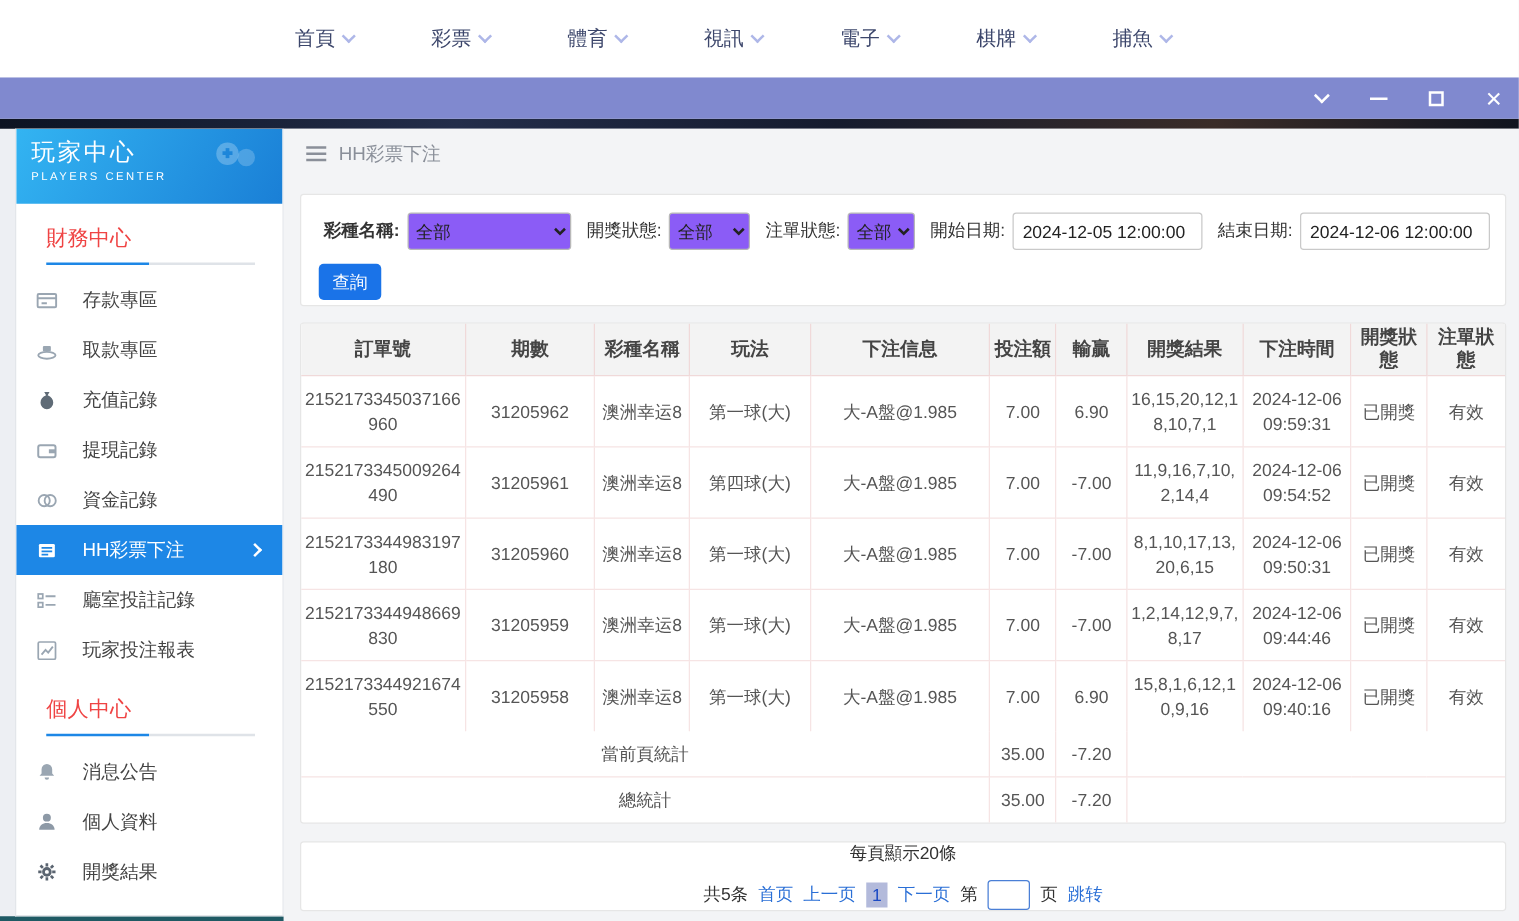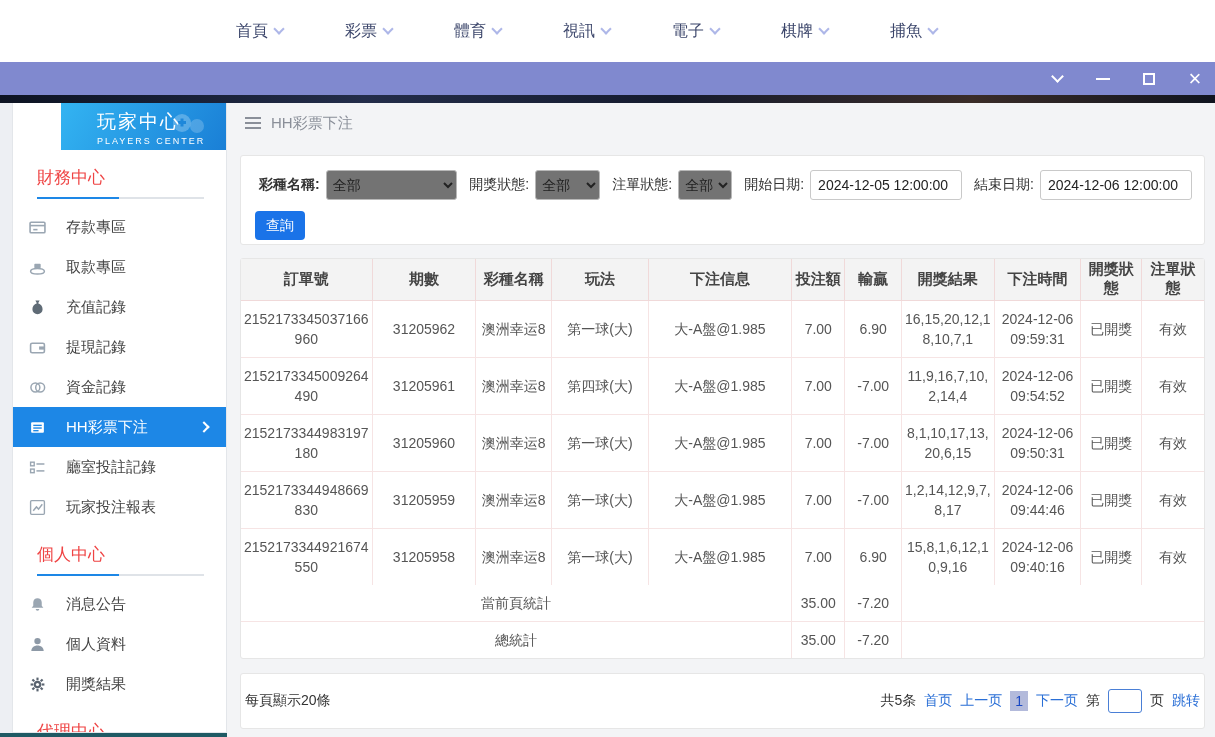--- a/index.html
+++ b/index.html
@@ -33,22 +33,22 @@
   .wc-close { color:#fff; font-size:22px; line-height:18px; }
 
   
   .bgstrip { position:absolute; left:0; top:95px; width:1215px; height:8px;
     background:linear-gradient(90deg,#0d1322,#232d4a 30%,#151b2e 55%,#3a2c28 80%,#10141f); }
   .bgstrip-bottom { position:absolute; left:0; top:733px; width:227px; height:4px; background:#1f5a64; }
 
   
   .sidebar { position:absolute; left:12px; top:103px; width:215px; height:630px; background:#ffffff;
     border:1px solid #e3e6ea; border-top:none; overflow:hidden; }
-  .side-head { height:47px; background:linear-gradient(120deg,#33b4f2,#1a7fd6); position:relative;
-    color:#fff; padding:6px 0 0 36px;margin-left:48px; }
+  .side-head { height:60px; background:linear-gradient(120deg,#33b4f2,#1a7fd6); position:relative;
+    color:#fff; padding:6px 0 0 12px; }
   .side-head-title { font-size:19px; letter-spacing:2px; }
   .side-head-sub { font-size:9px; letter-spacing:2px; margin-top:1px; }
   .pad-icon { position:absolute; right:18px; top:6px; opacity:.45; }
   .sec-title { font-size:17px; color:#ef4444; padding:16px 0 0 24px; }
   .sec-line { height:2px; margin:8px 22px 8px 24px;
     background:linear-gradient(to right,#1d87e6 0 82px,#dfe3e8 82px 100%); }
   .menu-item { height:40px; display:flex; align-items:center; padding-left:16px; gap:20px;
     font-size:15px; color:#444; cursor:pointer; position:relative; }
   .menu-item .mi { width:17px; height:17px; display:flex; align-items:center; justify-content:center; }
   .menu-item.active { background:#1d87e6; color:#fff; }
@@ -60,40 +60,40 @@
   .crumbbar { height:40px; display:flex; align-items:center; gap:10px; padding-left:18px; }
   .hamburger { width:16px; cursor:pointer; }
   .hamburger div { height:2px; background:#8a8f99; margin:3px 0; }
   .crumb-title { font-size:15px; color:#8a8f99; }
 
   .card { background:#fff; border:1px solid #e6e6e6; border-radius:3px; margin:0 10px 0 13px; }
   .filter-card { margin-top:12px; height:90px; padding:14px 12px 0 14px; }
   .filter-row { display:flex; align-items:center; gap:6px; flex-wrap:nowrap; }
   .f-label { font-size:14px; color:#333; white-space:nowrap; margin-left:6px; }
   select { height:30px; border:1px solid #b8b8b8; border-radius:3px; font-size:14px;
-    font-family:inherit; color:#222; background:#737373; padding:0 2px; }
+    font-family:inherit; color:#222; background:#8b5cf6; padding:0 2px; }
   .sel-lottery { width:142px; } .sel-draw { width:70px; } .sel-order { width:56px; }
   .date-input { width:152px; height:30px; border:1px solid #c9c9c9; border-radius:3px;
     font-size:14px; font-family:inherit; color:#222; padding:5px 7px; }
   .search-btn { margin-top:11px; width:50px; height:29px; background:#1a73e8; color:#fff;
     border:none; border-radius:4px; font-size:14px; font-family:inherit; cursor:pointer; }
 
   .table-card { margin-top:13px; }
   table { width:100%; border-collapse:collapse; table-layout:fixed; }
   th { background:#f3f3f3; height:41px; font-size:15px; color:#444; font-weight:bold;
     border-right:1px solid #f0d9d9; border-bottom:1px solid #f0d9d9; padding:0 2px; }
   td { text-align:center; font-size:14px; color:#555; padding:8px 3px; line-height:20px;
     border-right:1px solid #f6e4e4; border-bottom:1px solid #f6e4e4; }
   th:last-child, td:last-child { border-right:none; }
   tr:last-child td { border-bottom:none; }
   .c0, .c7 { word-break:break-all; }
   .sum-row td { padding:8px 3px; font-size:14px; color:#555; }
 
   .footer-card { margin-top:14px; height:56px; display:flex; align-items:center;
-    justify-content:space-between; padding:0 4px; }
+    justify-content:space-between; padding:0 14px;flex-direction:column; }
   .pagesize { font-size:14px; color:#333; }
   .pager { display:flex; align-items:center; gap:8px; font-size:14px; }
   .pg-text { color:#333; }
   .pg-link { color:#2a6fd6; cursor:pointer; text-decoration:none; }
   .pg-current { background:#b3badb; color:#1a49c4; padding:0 5px; line-height:20px; cursor:pointer; }
   .jump-input { width:34px; height:24px; border:1px solid #4a7fd6; border-radius:3px; }
 </style>
 </head>
 <body>
 

